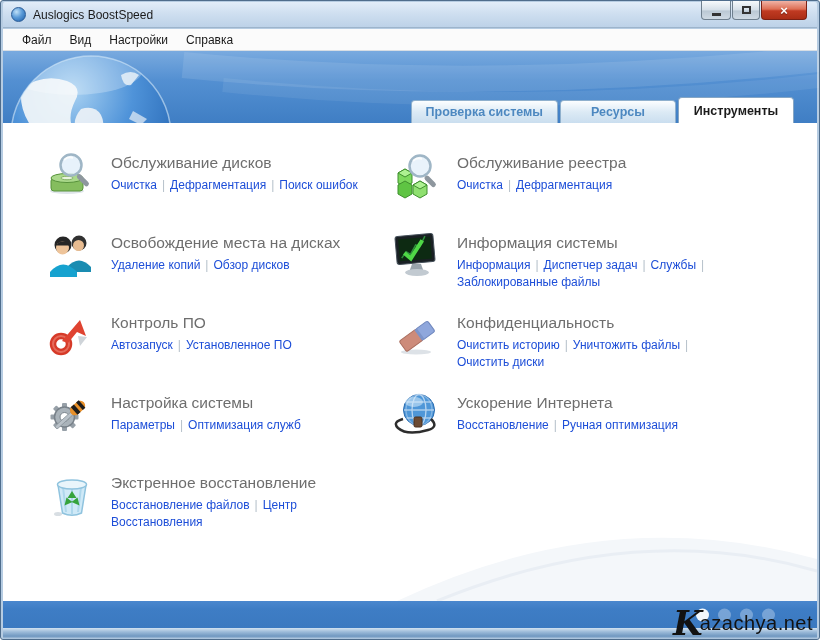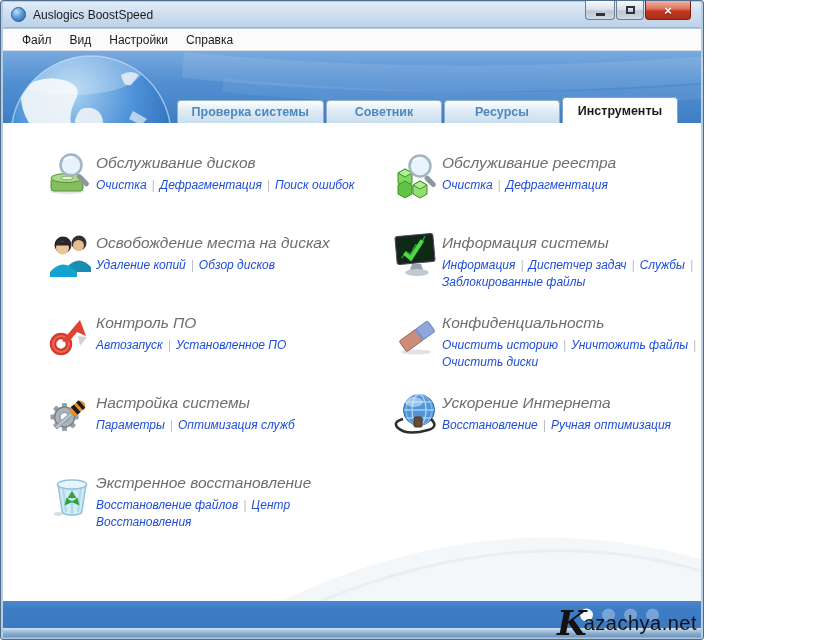--- a/index.html
+++ b/index.html
@@ -1,18 +1,18 @@
 <!DOCTYPE html>
 <html><head>
 <meta charset="utf-8">
 <style>
   * { box-sizing: border-box; margin: 0; padding: 0; }
   html,body { width:820px; height:640px; font-family:"Liberation Sans", sans-serif; }
   .window {
-    position:relative; width:704px; height:640px;
+    position:relative; width:820px; height:640px;
     background:#b6cce2; border:1px solid #4f6d8c; border-radius:3px;
     overflow:hidden;
   }
   
   .titlebar{
     position:absolute; top:1px; left:2px; right:2px; height:26px;
     background:linear-gradient(180deg,#e2edf9 0%,#cfdff0 45%,#bdd2e8 100%);
     border-bottom:1px solid #9db4cb; border-radius:2px 2px 0 0;
     display:flex; align-items:center; padding-left:8px;
   }
@@ -67,21 +67,21 @@
     position:absolute; top:122px; left:2px; right:2px; height:478px;
     background:#ffffff; overflow:hidden;
   }
   .content .swoosh{ position:absolute; right:0; bottom:0; pointer-events:none; }
   .tool-col{ position:absolute; top:26px; display:flex; flex-direction:column; }
   .tool-col.left{ left:45px; width:330px; }
   .tool-col.right{ left:391px; width:345px; }
   .tool{ display:flex; height:80px; }
   .tool-icon{ width:48px; height:48px; flex:0 0 48px; margin-top:2px; cursor:pointer; }
   .tool-icon svg{ width:48px; height:48px; display:block; }
-  .tool-text{ padding-top:4px;font-style:italic; }
+  .tool-text{ margin-left:15px; padding-top:4px; }
   .tool-col.left  .tool-text{ width:262px; }
   .tool-col.right .tool-text{ width:282px; }
   .tool-title{ font-size:15.5px; font-weight:normal; color:#6e6e6e; line-height:20px; }
   .tool-links{ margin-top:4px; font-size:12px; line-height:17px; }
   .tool-links a{ color:#1d4ed8; text-decoration:none; cursor:pointer; }
   .sep{ color:#b5c0ca; margin:0 5px; }
   
   .footer{
     position:absolute; top:600px; left:2px; right:2px; height:27px;
     background:linear-gradient(180deg,#4a87ce 0%,#3e7dc5 30%,#3b79c0 100%);
@@ -152,21 +152,20 @@
         <ellipse cx="70" cy="18" rx="70" ry="26" fill="#ffffff" opacity="0.25"></ellipse>
       </g>
       <path d="M8,85 a80,80 0 0 1 160,0" fill="none" stroke="#d6e9f8" stroke-width="1.5" opacity="0.6"></path>
     </svg>
     <svg class="sheen" width="816" height="72" viewBox="0 0 816 72">
       <path d="M180,14 Q480,44 816,8" stroke="#ffffff" stroke-opacity="0.10" stroke-width="26" fill="none"></path>
       <path d="M220,34 Q520,64 816,30" stroke="#ffffff" stroke-opacity="0.07" stroke-width="14" fill="none"></path>
     </svg>
     <div class="tabs" id="tabs">
         <div class="tab">Проверка системы</div>
-        <div class="tab">Советник</div>
         <div class="tab">Ресурсы</div>
         <div class="tab active">Инструменты</div>
       </div>
   </div>
 
   <div class="content">
     <svg class="swoosh" width="420" height="170" viewBox="0 0 420 170">
       <path d="M0,170 Q210,70 420,128 L420,170 Z" fill="#f4f7fa"></path>
       <path d="M40,170 Q240,88 420,140" stroke="#e9eef4" stroke-width="3" fill="none"></path>
     </svg>

